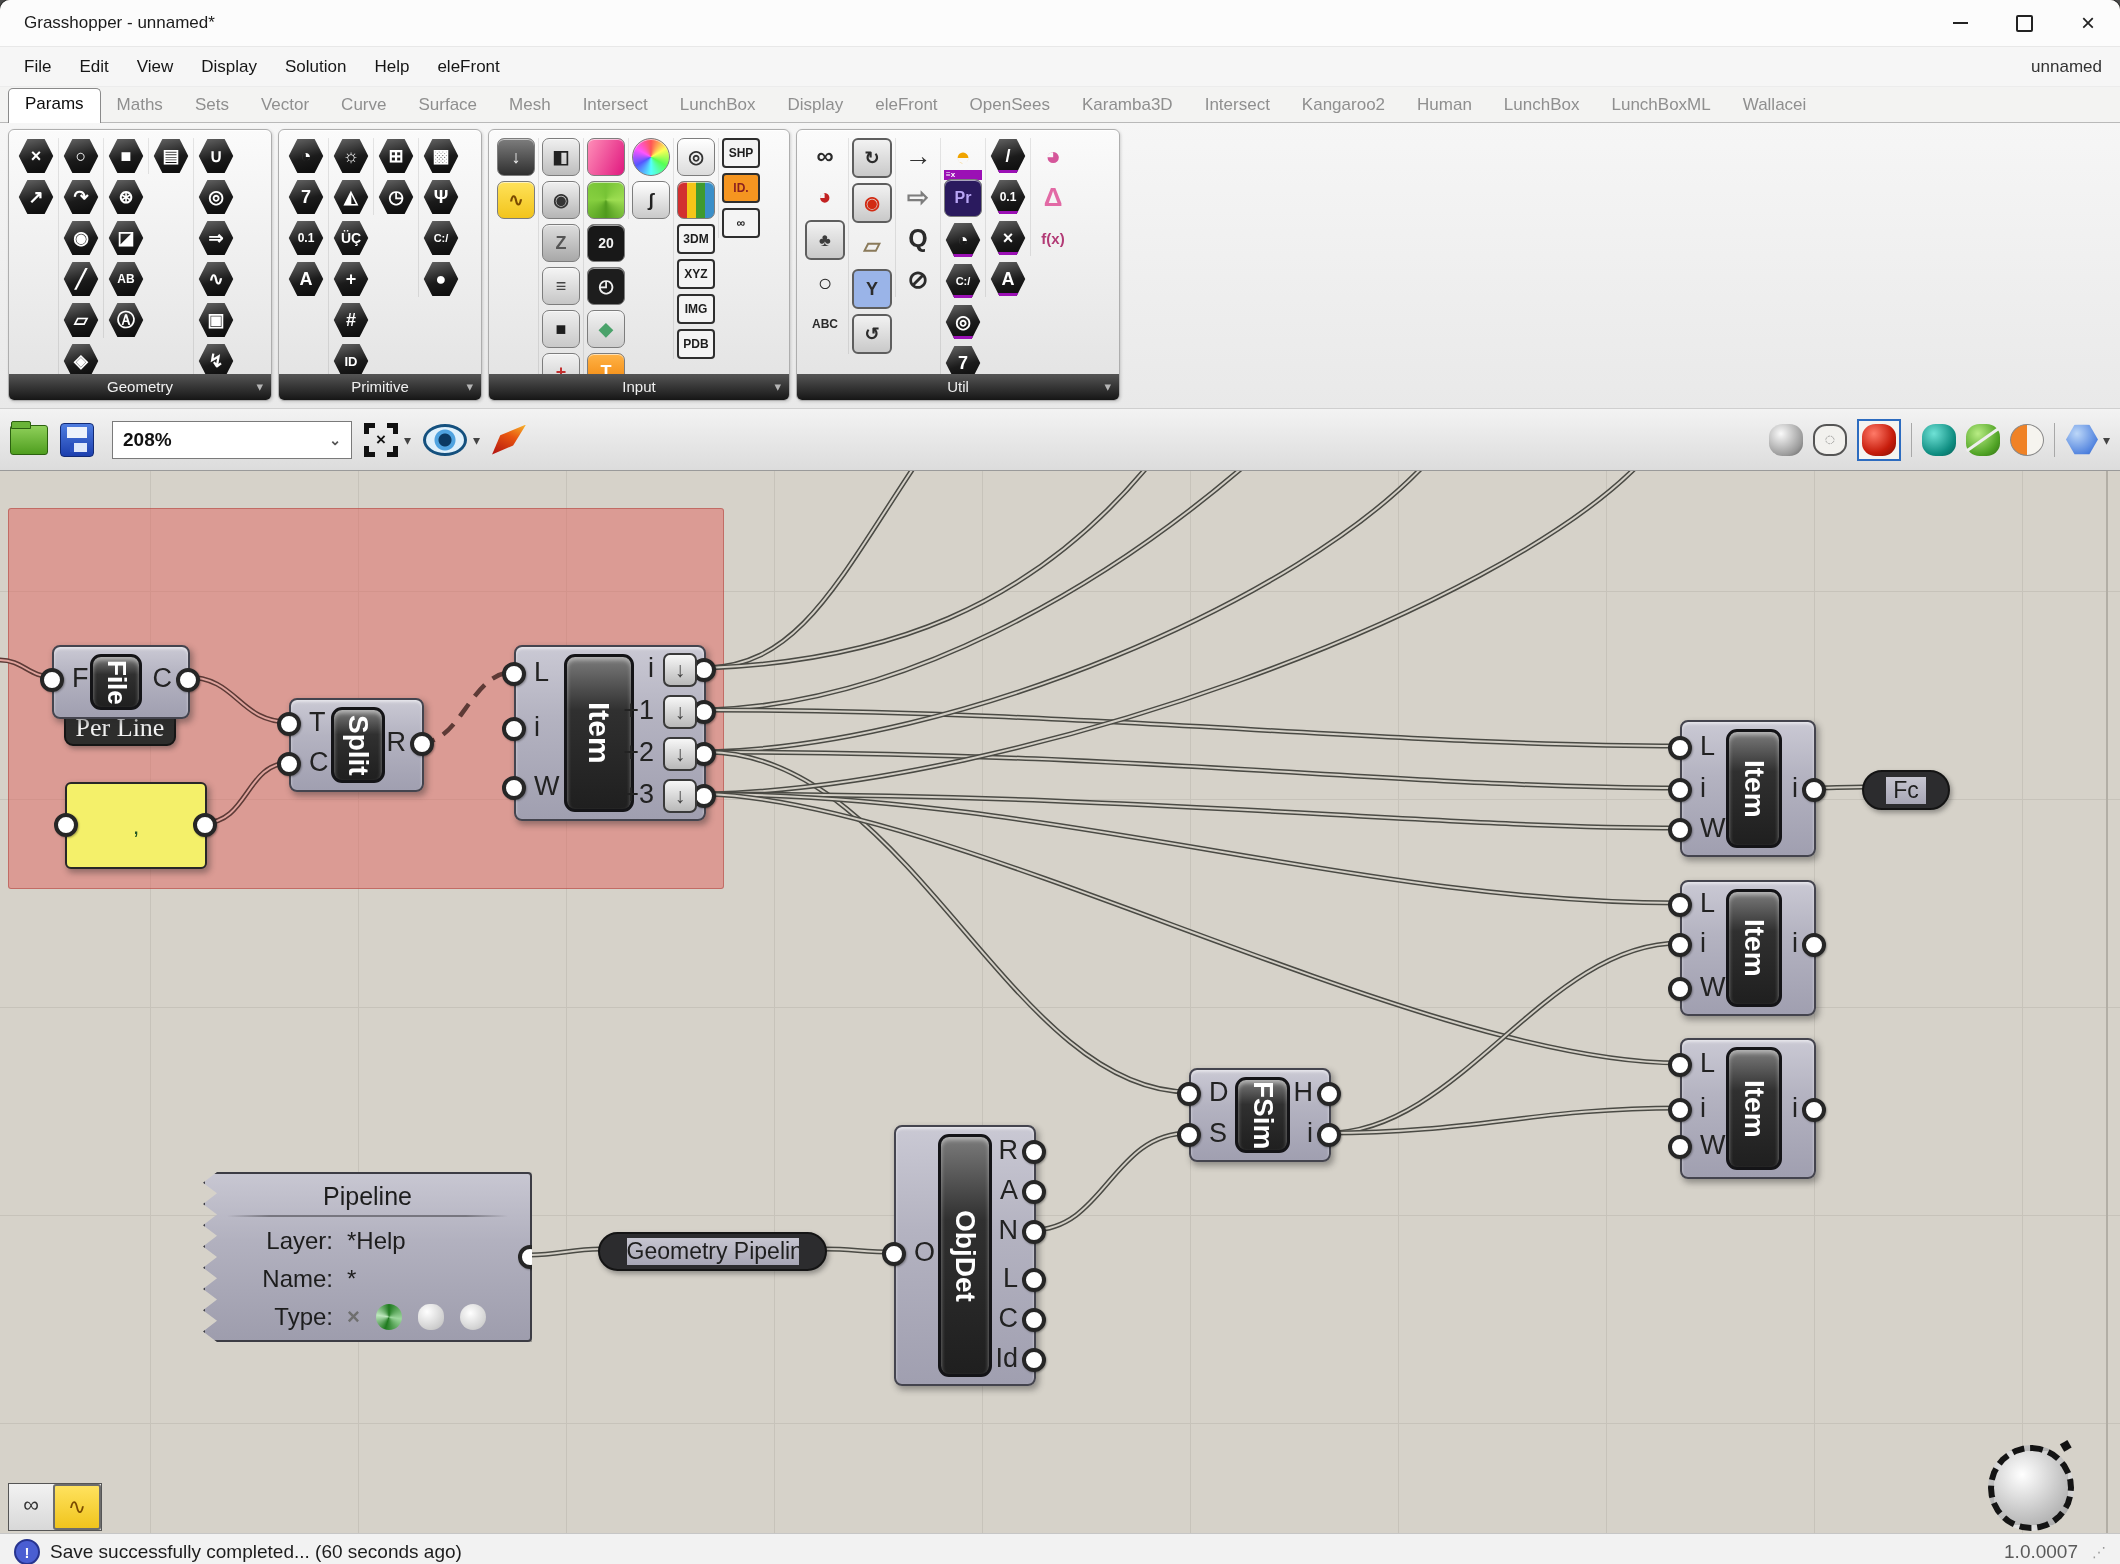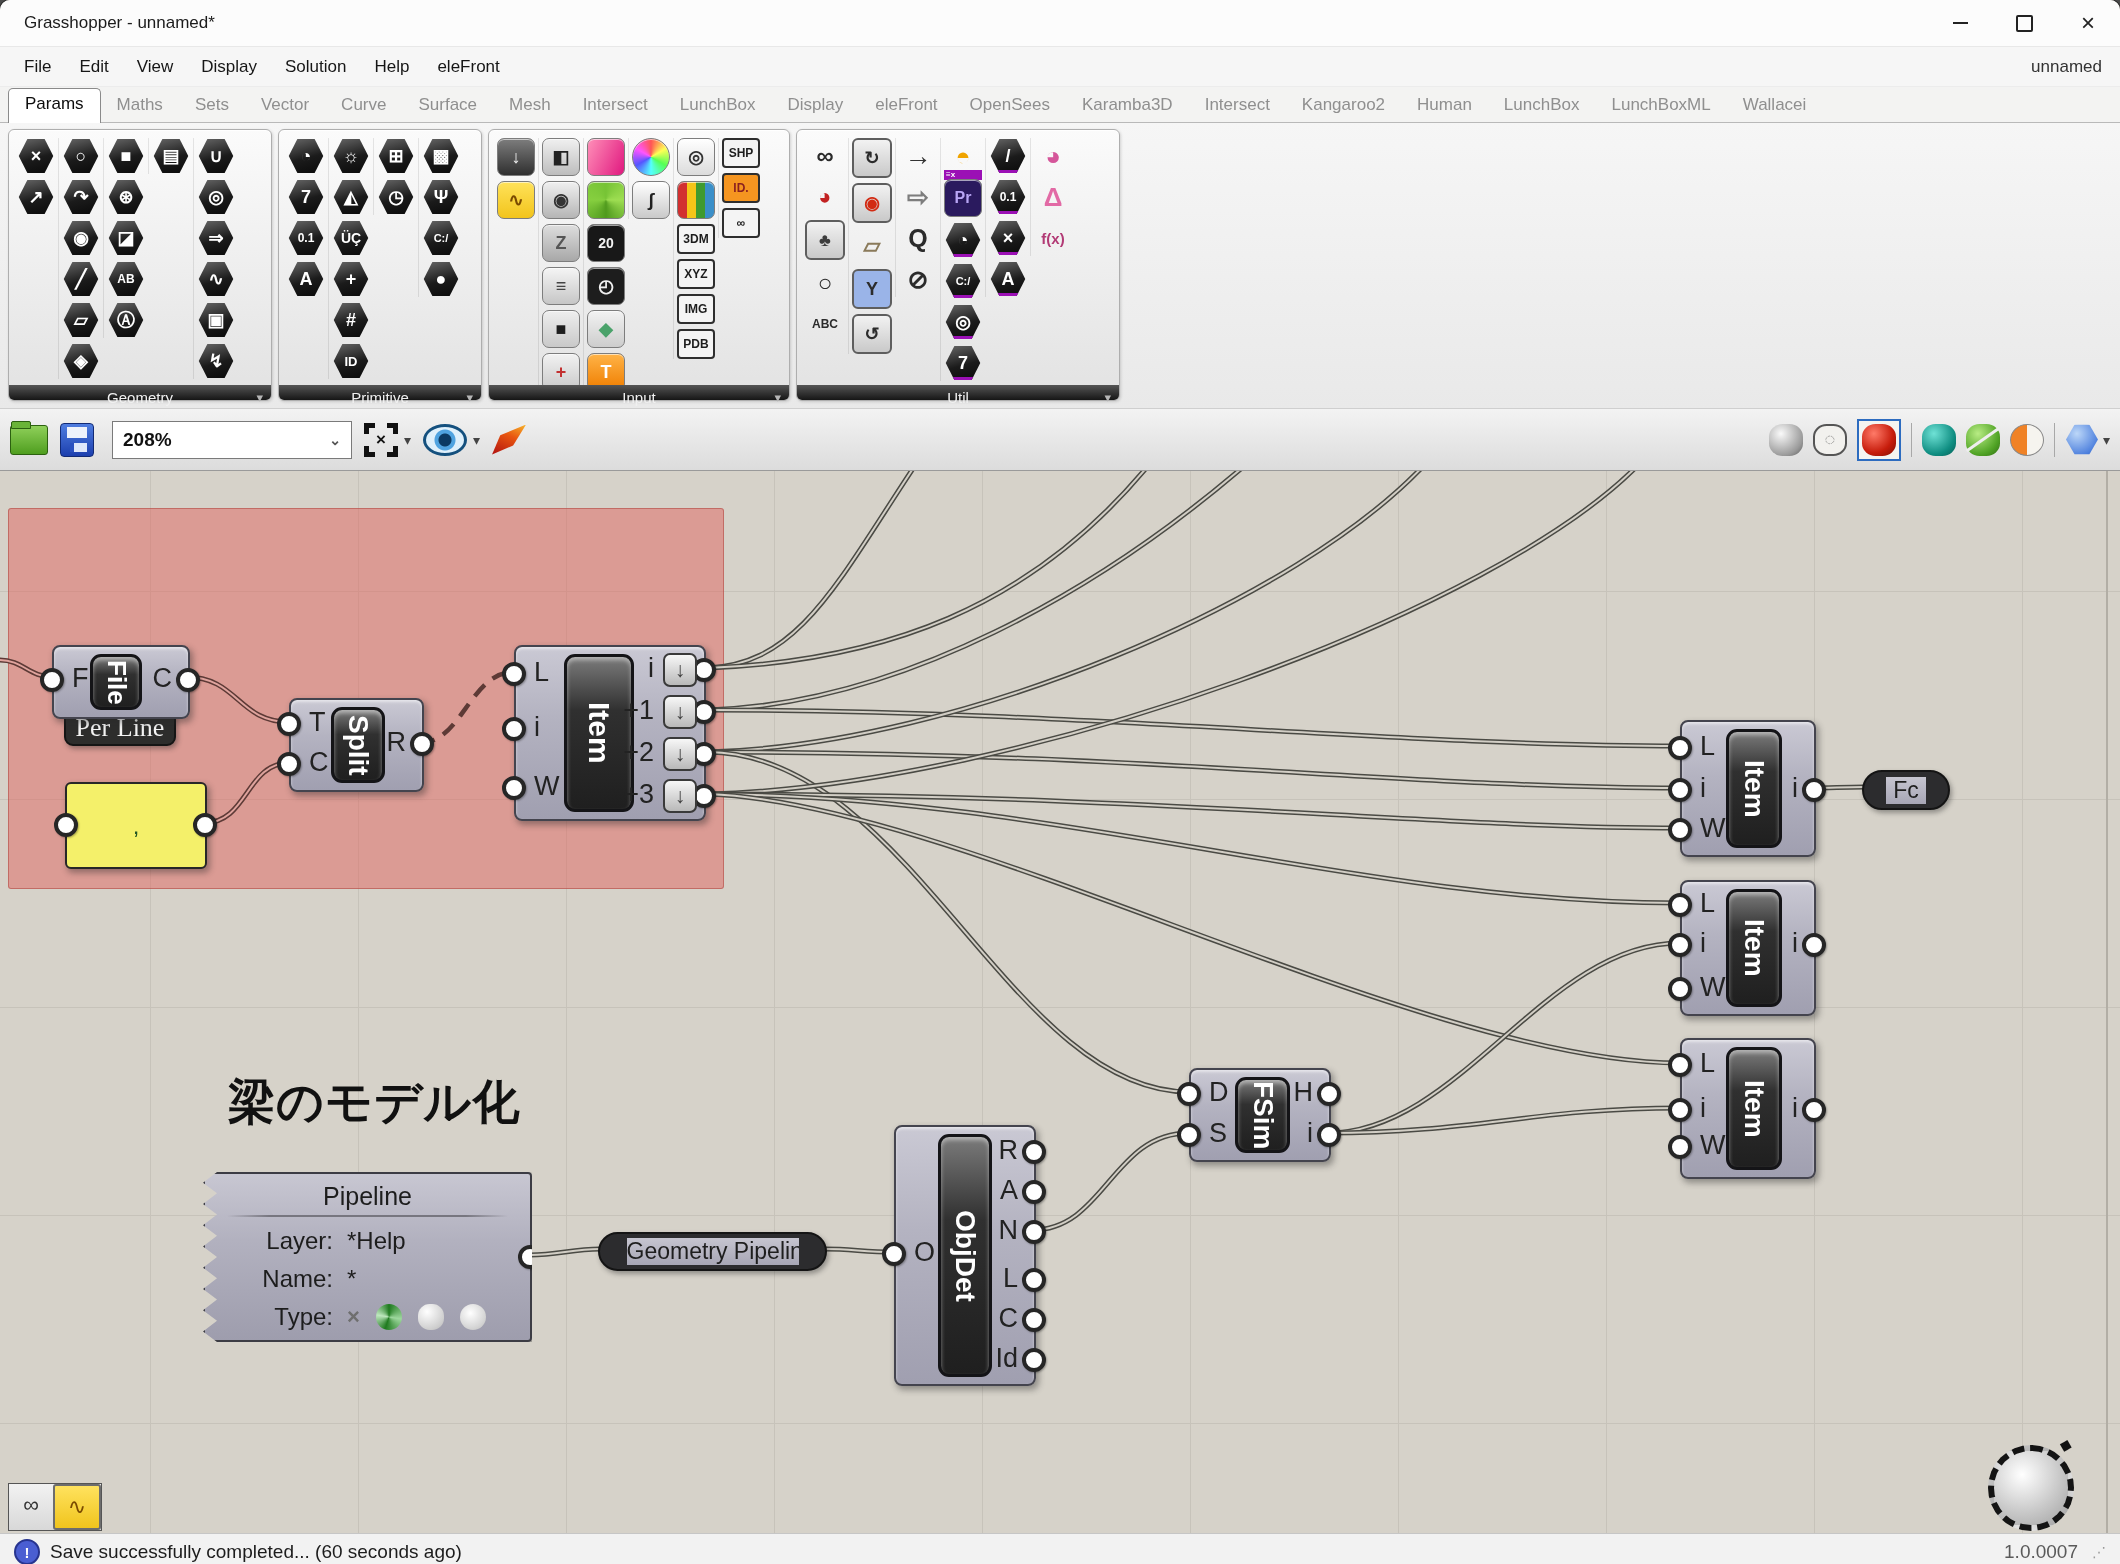--- a/index.html
+++ b/index.html
@@ -16,21 +16,21 @@
   .menubar{height:39px;background:#f6f6f6;display:flex;align-items:center;padding-left:10px;position:relative;border-bottom:1px solid #ececec;}
   .menu-item{padding:0 14px;font-size:17px;color:#161616;}
   .menu-right{position:absolute;right:18px;font-size:17px;color:#333;}
   
   .tabstrip{height:35px;background:#f3f3f2;display:flex;align-items:flex-end;padding-left:8px;border-bottom:1px solid #b9b9b9;}
   .tab{padding:5px 16px 7px;font-size:17px;color:#8f8f8f;}
   .tab.active{background:#ffffff;color:#0c0c0c;border:1px solid #8a8a8a;border-bottom:none;border-radius:5px 5px 0 0;margin-bottom:-1px;padding-bottom:9px;}
   
   .toolbar{height:285px;background:linear-gradient(#f6f6f6,#e9e9e9);position:relative;border-bottom:1px solid #cfcfcf;}
   .tgroup{position:absolute;top:6px;height:270px;background:linear-gradient(#fbfbfb,#e2e2e2);border:1px solid #aeaeae;border-radius:6px;box-shadow:inset 0 1px 0 #fff,1px 1px 3px rgba(0,0,0,.15);}
-  .tg-foot{position:absolute;left:0;right:0;bottom:0;height:15px;background:linear-gradient(#555,#161616);color:#f0f0f0;font-size:15px;text-align:center;line-height:25px;border-radius:0 0 5px 5px;}
+  .tg-foot{position:absolute;left:0;right:0;bottom:0;height:26px;background:linear-gradient(#555,#161616);color:#f0f0f0;font-size:15px;text-align:center;line-height:25px;border-radius:0 0 5px 5px;}
   .tg-foot .dn{position:absolute;right:8px;top:0;color:#b5b5b5;font-size:13px;}
   .gcols{display:flex;align-items:flex-start;padding:8px 3px 30px 5px;height:230px;box-sizing:border-box;}
   .gcol{display:flex;flex-direction:column;gap:5px;align-items:center;padding:0 3px;min-width:38px;}
   .gcol + .gcol{border-left:1px solid rgba(0,0,0,.09);}
   .icon{position:relative;width:36px;height:36px;display:flex;align-items:center;justify-content:center;font-size:18px;font-weight:bold;color:#fff;flex:none;}
   .icon.hex{background:linear-gradient(165deg,#6a6a6a,#1b1b1b 55%,#090909);clip-path:polygon(26% 3%,74% 3%,98% 50%,74% 97%,26% 97%,2% 50%);}
   .icon.sq{border-radius:7px;border:1px solid #7d7d7d;box-shadow:inset 0 1px 0 rgba(255,255,255,.6);}
   .icon.tag{background:#f4f4f4;border:2px solid #2e2e2e;border-radius:4px;color:#1d1d1d;font-size:12px;height:26px;width:34px;}
   .icon.plain{color:#2b2b2b;}
   .icon.framed{background:linear-gradient(#f2f2f2,#c9c9c9);border:2px solid #5e5e5e;border-radius:6px;color:#2b2b2b;}
@@ -423,21 +423,20 @@
         <span class="pl-type-icons">
           <span class="ti-x">×</span>
           <span class="ti-swirl"></span>
           <span class="ti-blob"></span>
           <span class="ti-sphere"></span>
         </span>
       </div>
       <span class="port" style="left:100%;top:83px;"></span>
     </div>
 
-    <div class="note" style="left:228px;top:600px;">梁のモデル化</div>
 
     <div class="minibar">
       <div class="minibtn">∞</div>
       <div class="minibtn sel">∿</div>
     </div>
 
     <div class="navball"></div>
     <div class="canvas-edge"></div>
   <div class="gh-comp" style="left: 52px; top: 174px; width: 134px; height: 70px;">
         <div class="vcap" style="left: 36px; width: 46px; font-size: 26px;">File</div>

